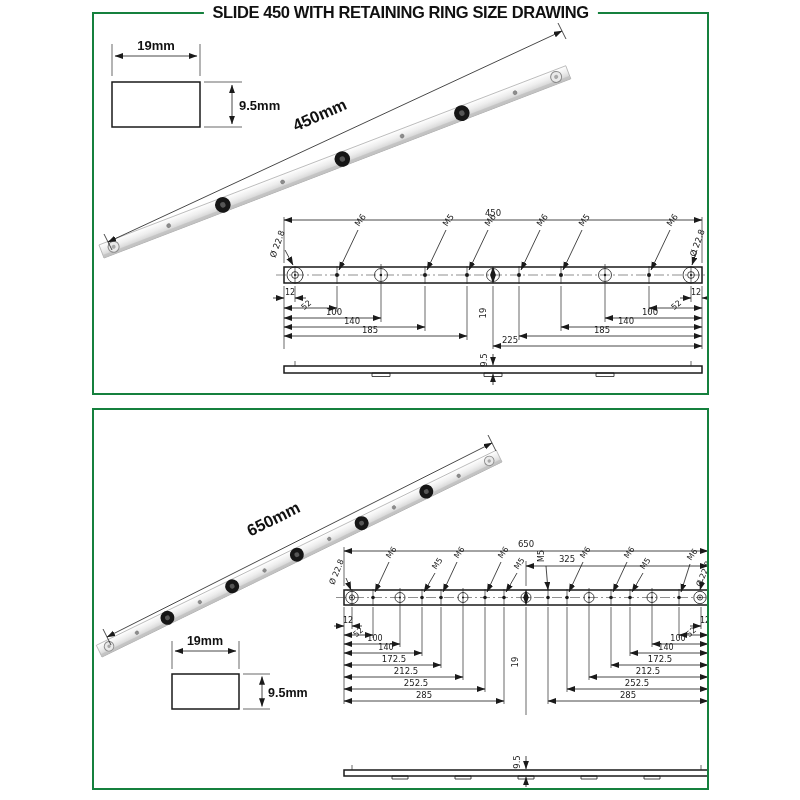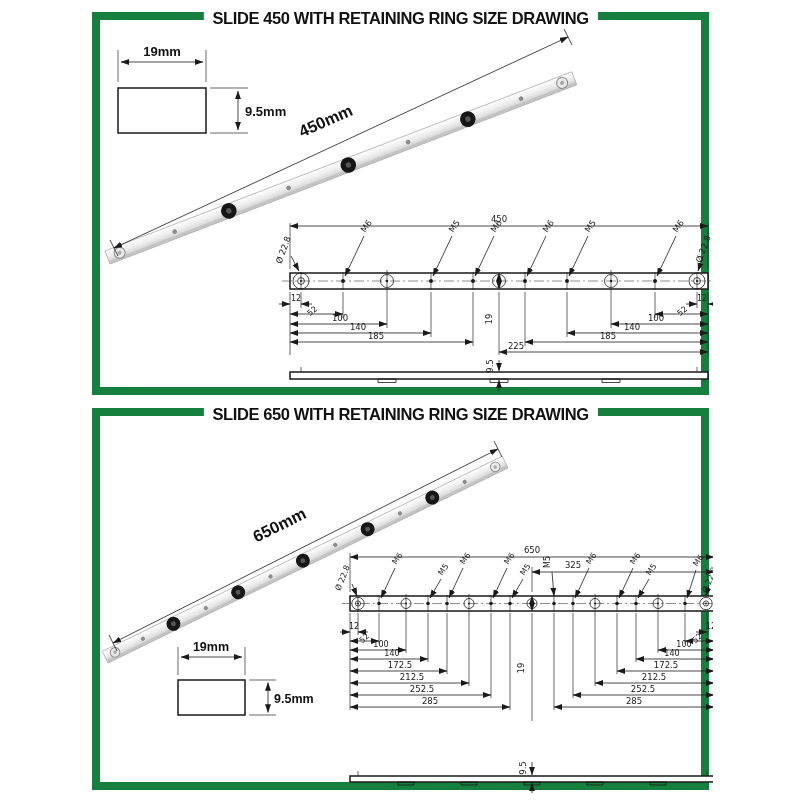--- a/index.html
+++ b/index.html
@@ -1,18 +1,18 @@
 <!DOCTYPE html>
 <html><head>
 <meta charset="utf-8">
 <style>
   html,body{margin:0;padding:0;background:#fff;}
   .canvas{position:relative;width:800px;height:800px;background:#fff;overflow:hidden;
           font-family:"Liberation Sans",sans-serif;}
-  .panel{position:absolute;left:92px;width:617px;border:8px solid #15803d;background:#fff;box-sizing:border-box;}
+  .panel{position:absolute;left:92px;width:617px;border:2px solid #15803d;background:#fff;box-sizing:border-box;}
   .panel-450{top:12px;height:383px;}
   .panel-650{top:408px;height:382px;}
   .ptitle{position:absolute;top:-11px;left:50%;transform:translateX(-50%);
           background:#fff;padding:0 9px;font-weight:bold;font-size:16.5px;color:#111;
           letter-spacing:-0.4px;white-space:nowrap;}
   svg{position:absolute;left:0;top:0;}
   .ln{stroke:#1a1a1a;stroke-width:0.8;fill:none;}
   .ln2{stroke:#1a1a1a;stroke-width:1.5;fill:#fff;}
   .ext{stroke:#2a2a2a;stroke-width:0.7;fill:none;}
   .cl{stroke:#444;stroke-width:0.6;fill:none;stroke-dasharray:10 3 2 3;}
@@ -180,21 +180,20 @@
         <path class="ln" d="M278,359 h18 v3.5 h-18 z M390,359 h18 v3.5 h-18 z M502,359 h18 v3.5 h-18 z"></path>
         <path class="ext" d="M201,347 V352 M597,347 V352"></path>
         <line x1="399" y1="340" x2="399" y2="351" class="dimln" marker-end="url(#arw)"></line>
         <line x1="399" y1="371" x2="399" y2="360" class="dimln" marker-end="url(#arw)"></line>
         <text x="393" y="346" text-anchor="middle" class="dim" transform="rotate(-90 393 346)">9.5</text>
       </g>
     </svg>
   </div>
 
   <div class="panel panel-650">
-    <div class="ptitle">SLIDE 650 WITH RETAINING RING SIZE DRAWING</div>
 
     <svg width="613" height="378" viewBox="0 0 613 378">
 
       <g transform="translate(8,247) rotate(-26)">
         <rect x="0" y="-13" width="445" height="13" fill="url(#alu1)" stroke="#9a9a9a" stroke-width="0.6"></rect>
         <rect x="0" y="-3" width="445" height="3" fill="#c2c2c2" opacity="0.85"></rect>
         <circle cx="11" cy="-6.5" r="4.8" fill="#e9e9e9" stroke="#8a8a8a" stroke-width="0.9"></circle>
         <circle cx="11" cy="-6.5" r="1.7" fill="#a8a8a8"></circle>
         <circle cx="434" cy="-6.5" r="4.8" fill="#e9e9e9" stroke="#8a8a8a" stroke-width="0.9"></circle>
         <circle cx="434" cy="-6.5" r="1.7" fill="#a8a8a8"></circle>

